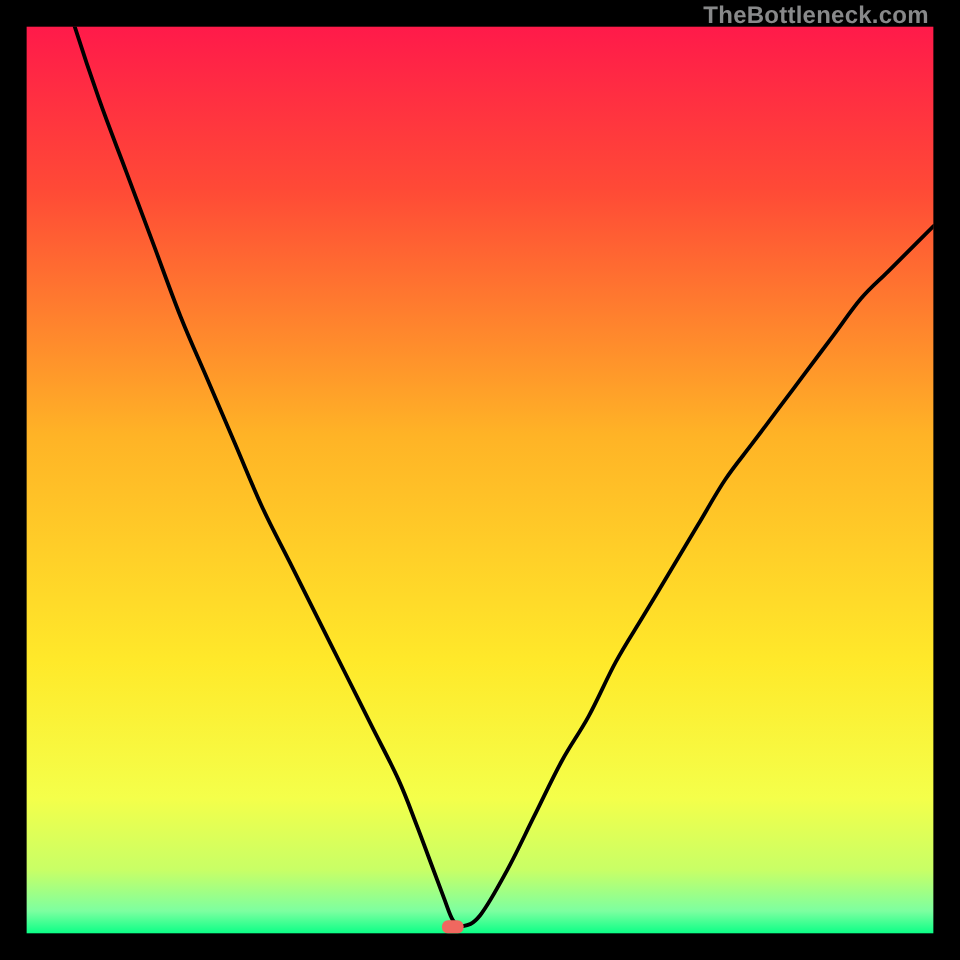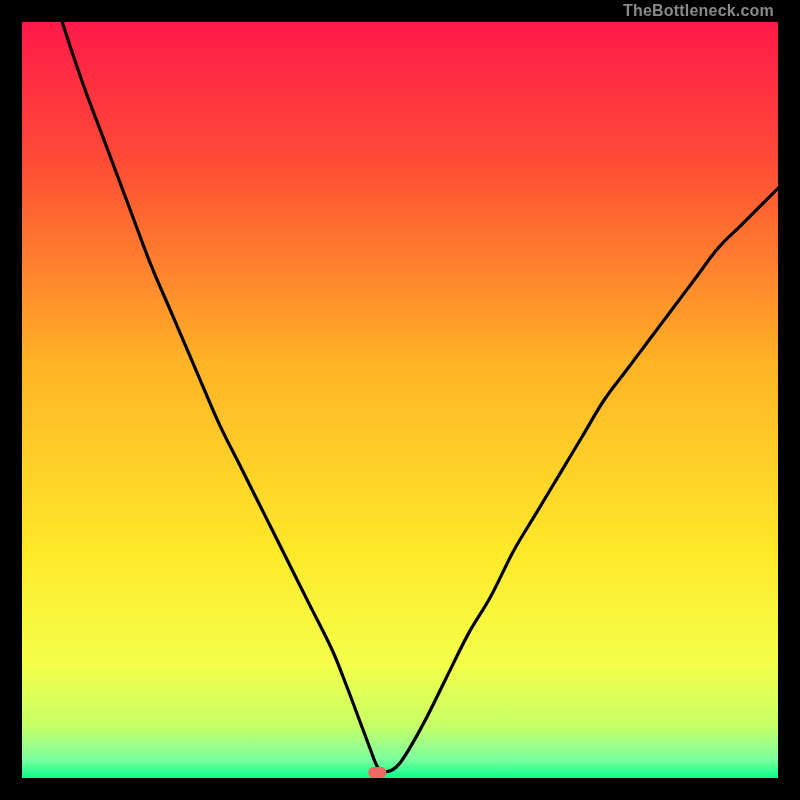--- a/index.html
+++ b/index.html
@@ -23,21 +23,21 @@
     left: 0;
     top: 0;
     width: 756px;
     height: 756px;
   }
   .watermark {
     position: absolute;
     top: 2px;
     right: 26px;
     font-family: Arial, Helvetica, sans-serif;
-    font-size: 16px;
+    font-size: 20px;
     font-weight: bold;
     color: #88898a;
     letter-spacing: 0.2px;
   }
 </style>
 </head>
 <body>
 
 <div class="frame">
   <svg class="plot" viewBox="0 0 756 756">

